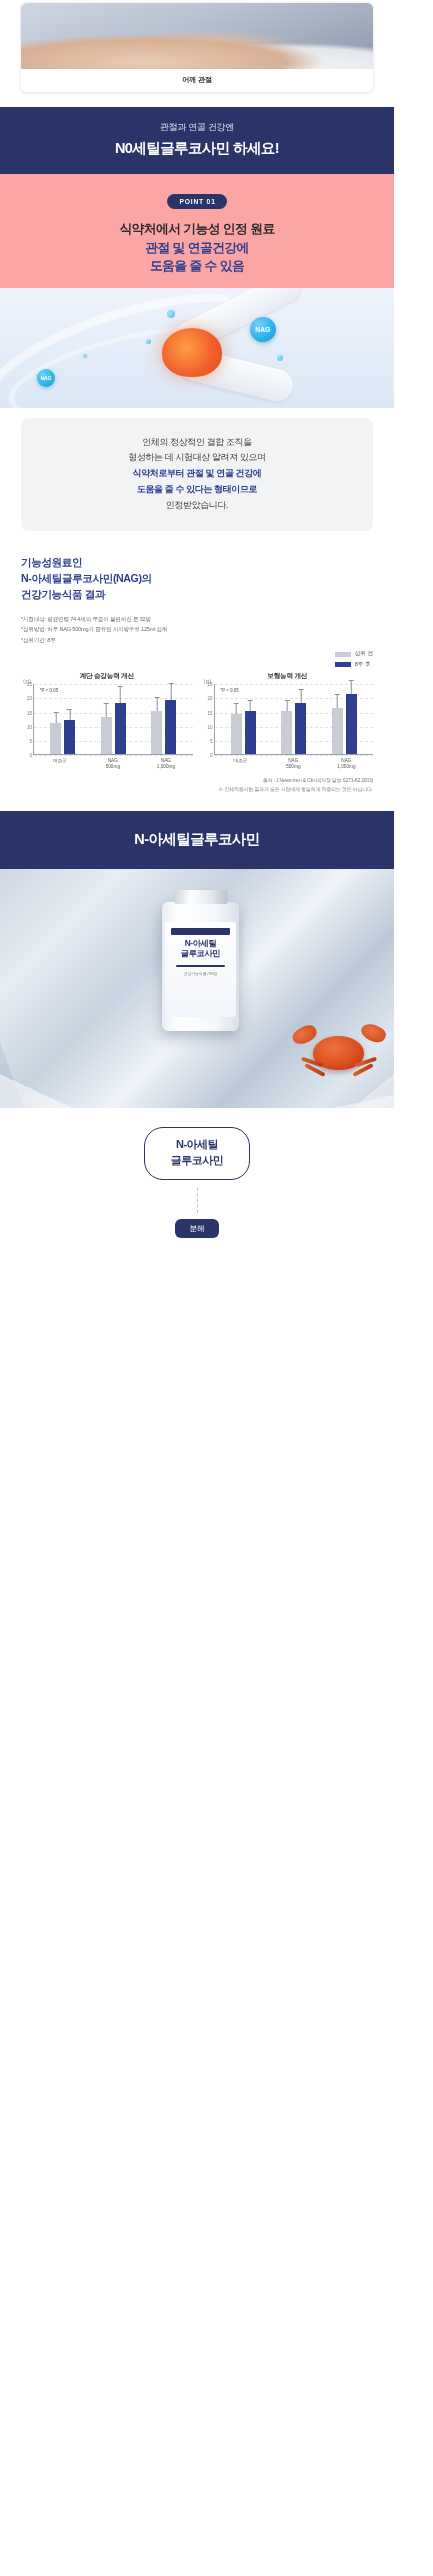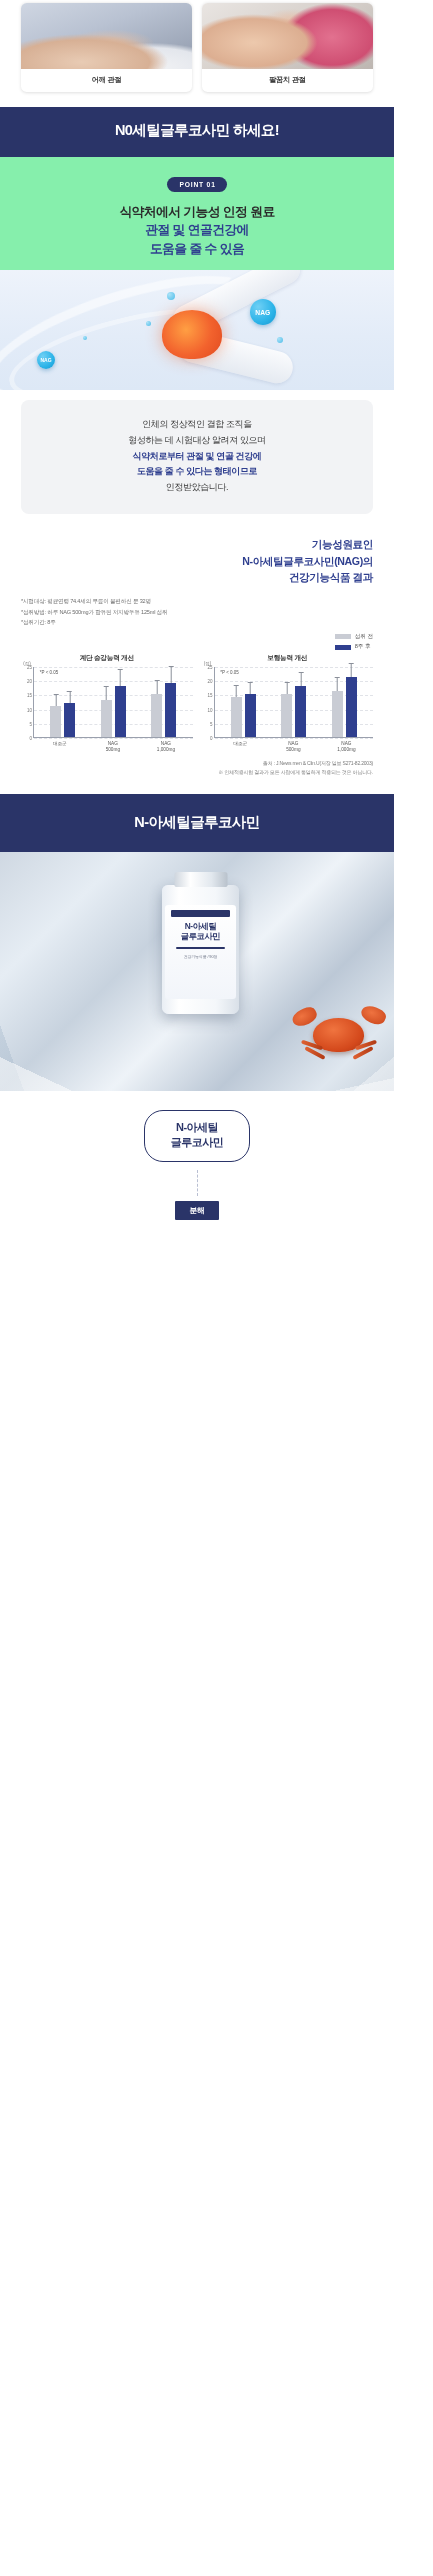--- a/index.html
+++ b/index.html
@@ -79,21 +79,21 @@
     color: #dfe3f2;
   }
   .navy-band .big {
     font-size: 14.5px;
     font-weight: 800;
     letter-spacing: -0.6px;
   }
 
   
   .point-sec {
-    background: #86efac;
+    background: #fca5a5;
     text-align: center;
     padding: 20px 0 12.2px 0;
   }
   .point-chip {
     display: inline-block;
     background: #2a3468;
     color: #ffffff;
     font-size: 6.7px;
     font-weight: 700;
     letter-spacing: 0.8px;
@@ -202,21 +202,21 @@
     letter-spacing: -0.4px;
   }
   .quote-card b { color: #2f3f8f; font-weight: 800; }
 
   
   .clinic {
     background: #ffffff;
     padding: 3.3px 21px 16.7px 21px;
   }
   .clinic h3 {
-    text-align: right;
+    text-align: left;
     font-size: 10.6px;
     font-weight: 800;
     color: #2f3f8f;
     line-height: 1.55;
     letter-spacing: -0.4px;
     margin-bottom: 11px;
   }
   .notes { font-size: 5.6px; color: #6d6d6d; line-height: 1.85; letter-spacing: -0.2px; }
 
   .legend {
@@ -396,48 +396,45 @@
     letter-spacing: -0.5px;
   }
   .dashed {
     width: 0.6px; height: 25.6px;
     border-left: 1.1px dashed #b9bfd2;
     margin: 7.8px auto 5.6px auto;
   }
   .tag {
     display: inline-block;
     background: #2a3468; color: #ffffff;
-    font-size: 7.8px; font-weight: 700;
-    padding: 3.9px 14.5px; border-radius: 1px;
+    font-size: 7.8px; font-weight: 400;
+    padding: 3.9px 14.5px; border-radius: 6px;
     letter-spacing: -0.3px;
   }
   .tag-desc {
     margin-top: 7.8px;
     font-size: 8.3px; font-weight: 700; color: #2f3f8f;
     line-height: 1.7; letter-spacing: -0.4px;
     padding-bottom: 19px;
   }
 </style>
 </head>
 <body>
 
 <div class="page">
 
   <section class="photo-cards">
     <div class="photo-card">
       <div class="img shoulder"></div>
       <div class="cap">어깨 관절</div>
     </div>
-    <div class="photo-card">
-      <div class="img elbow"></div>
-      <div class="cap">팔꿈치 관절</div>
-    </div>
   </section>
 
   <section class="navy-band">
+    <div class="small">관절과 연골 건강엔</div>
     <div class="big">N0세틸글루코사민 하세요!</div>
   </section>
 
   <section class="point-sec">
     <span class="point-chip">POINT 01</span>
     <h2>
       <span>식약처에서 기능성 인정 원료</span><br>
       <span class="hi">관절 및 연골건강에</span><br>
       <span class="hi">도움을 줄 수 있음</span>
     </h2>

